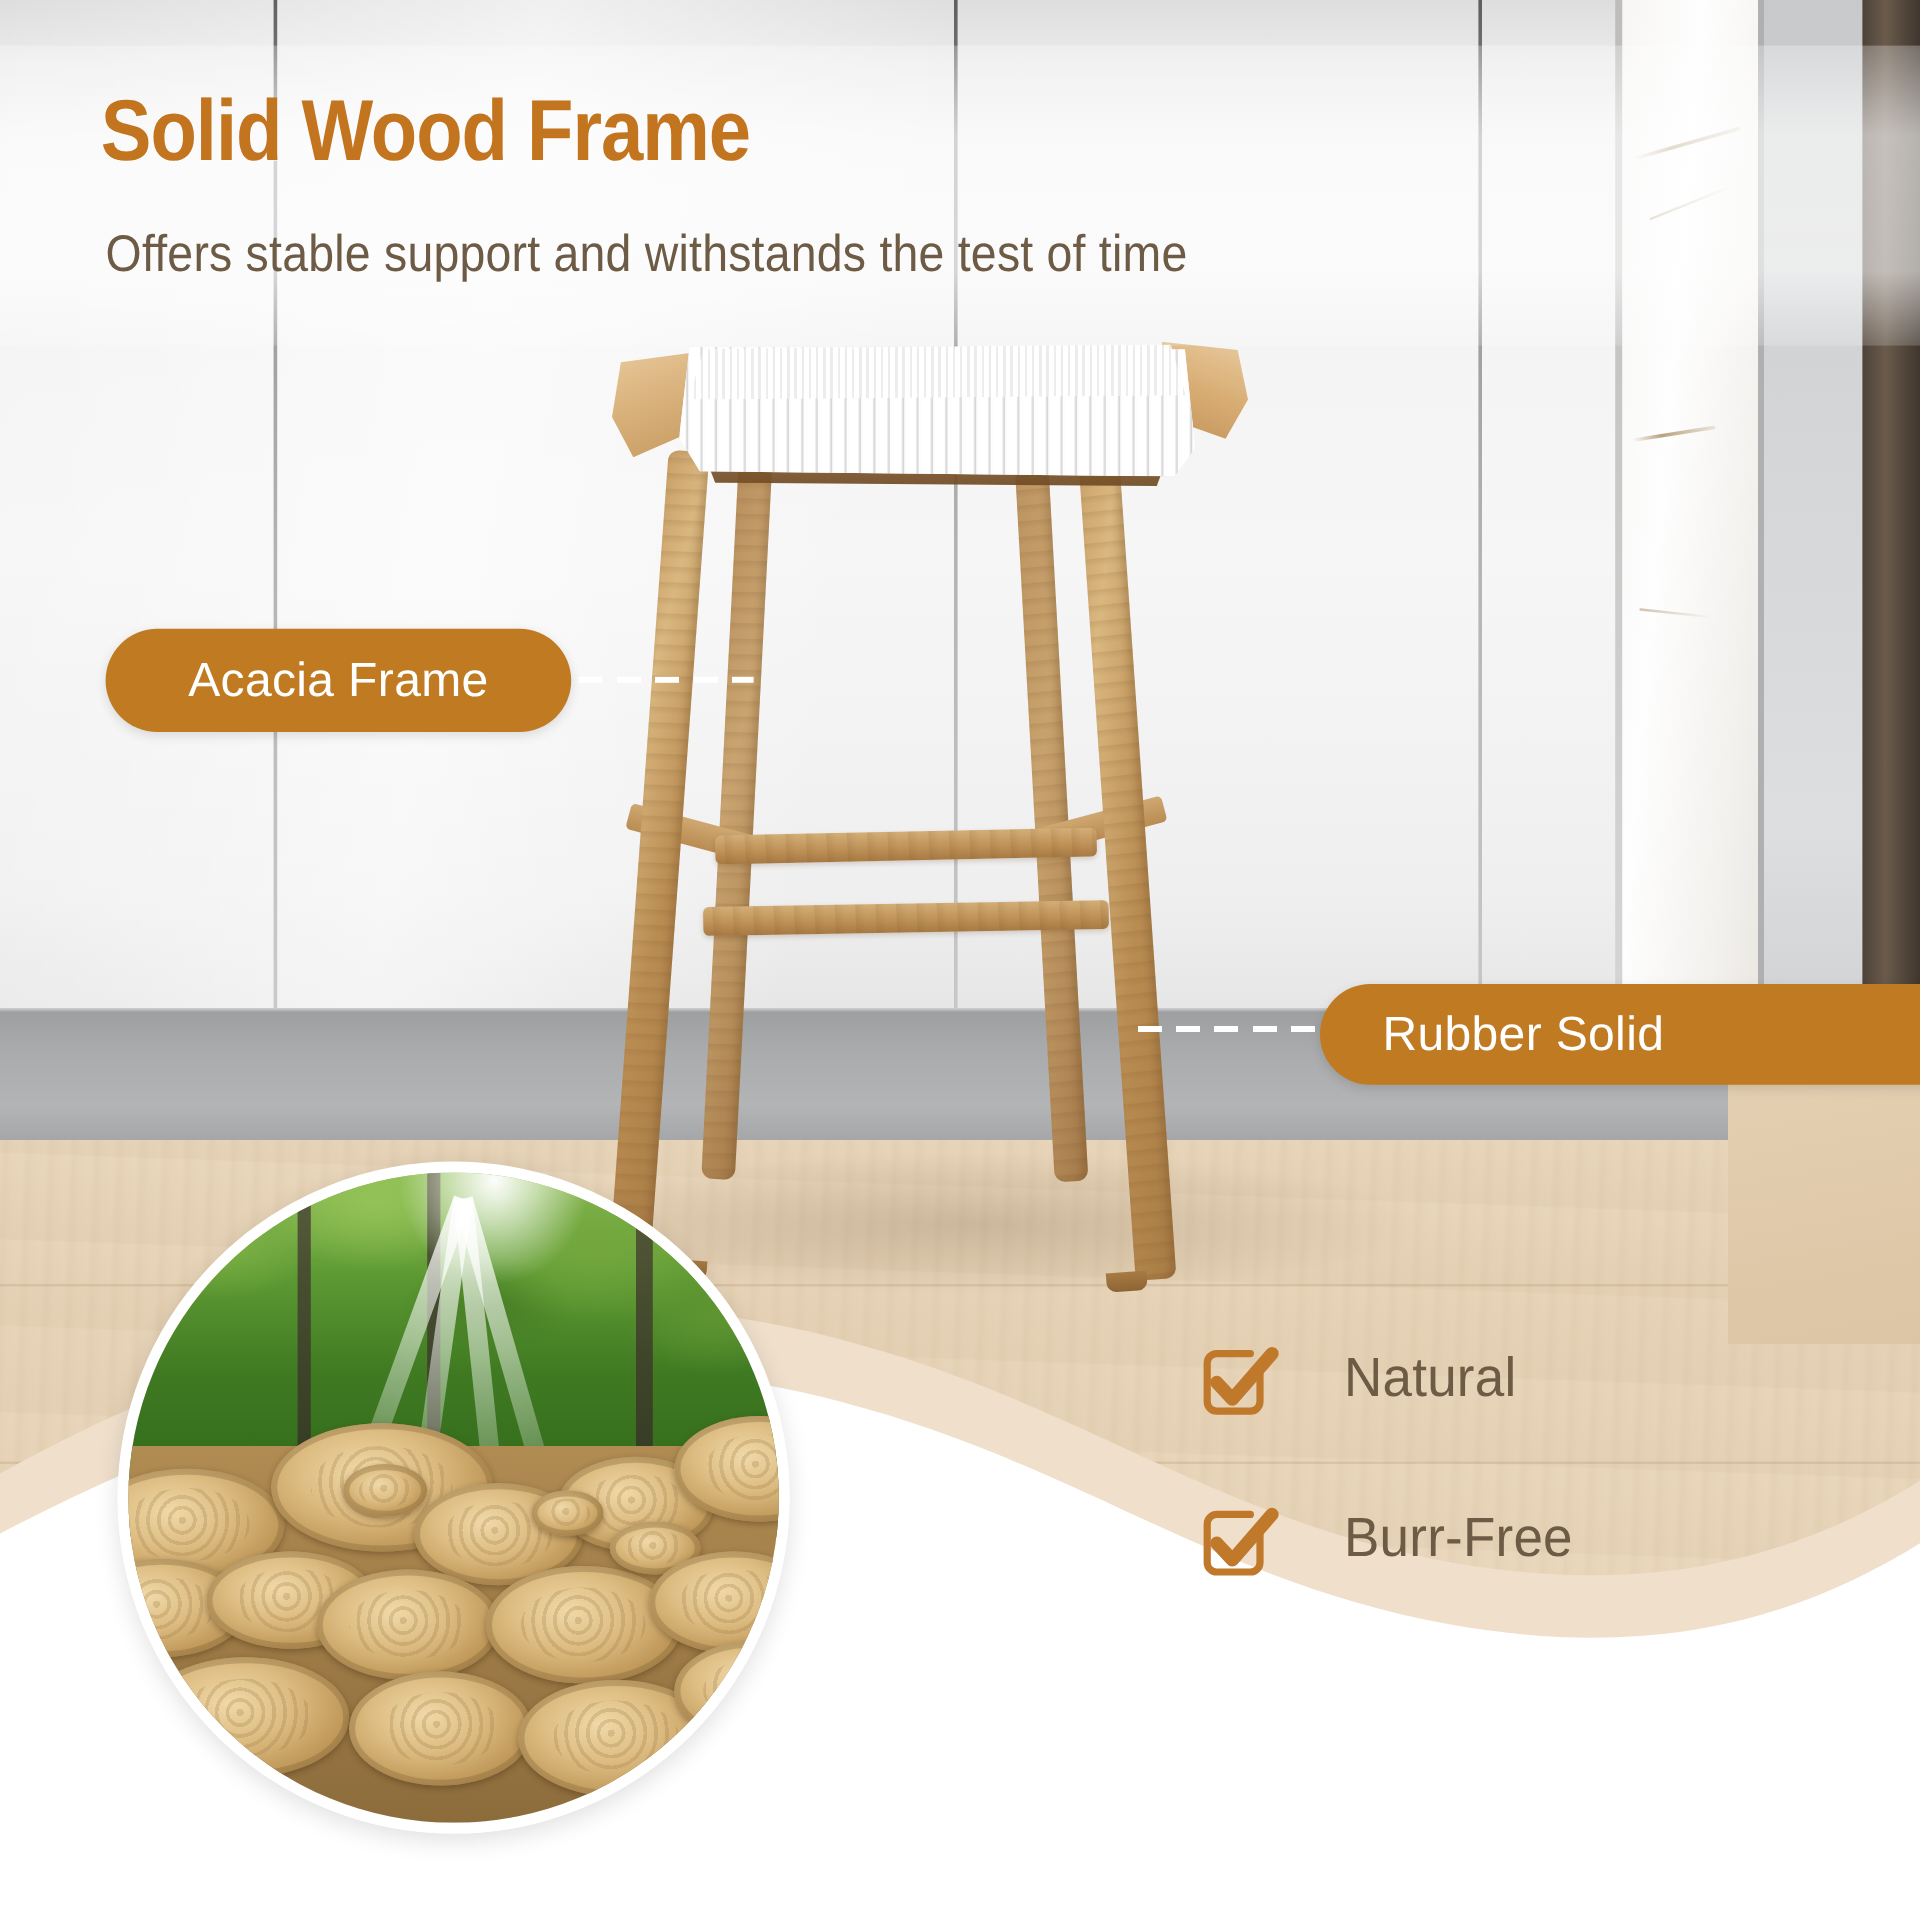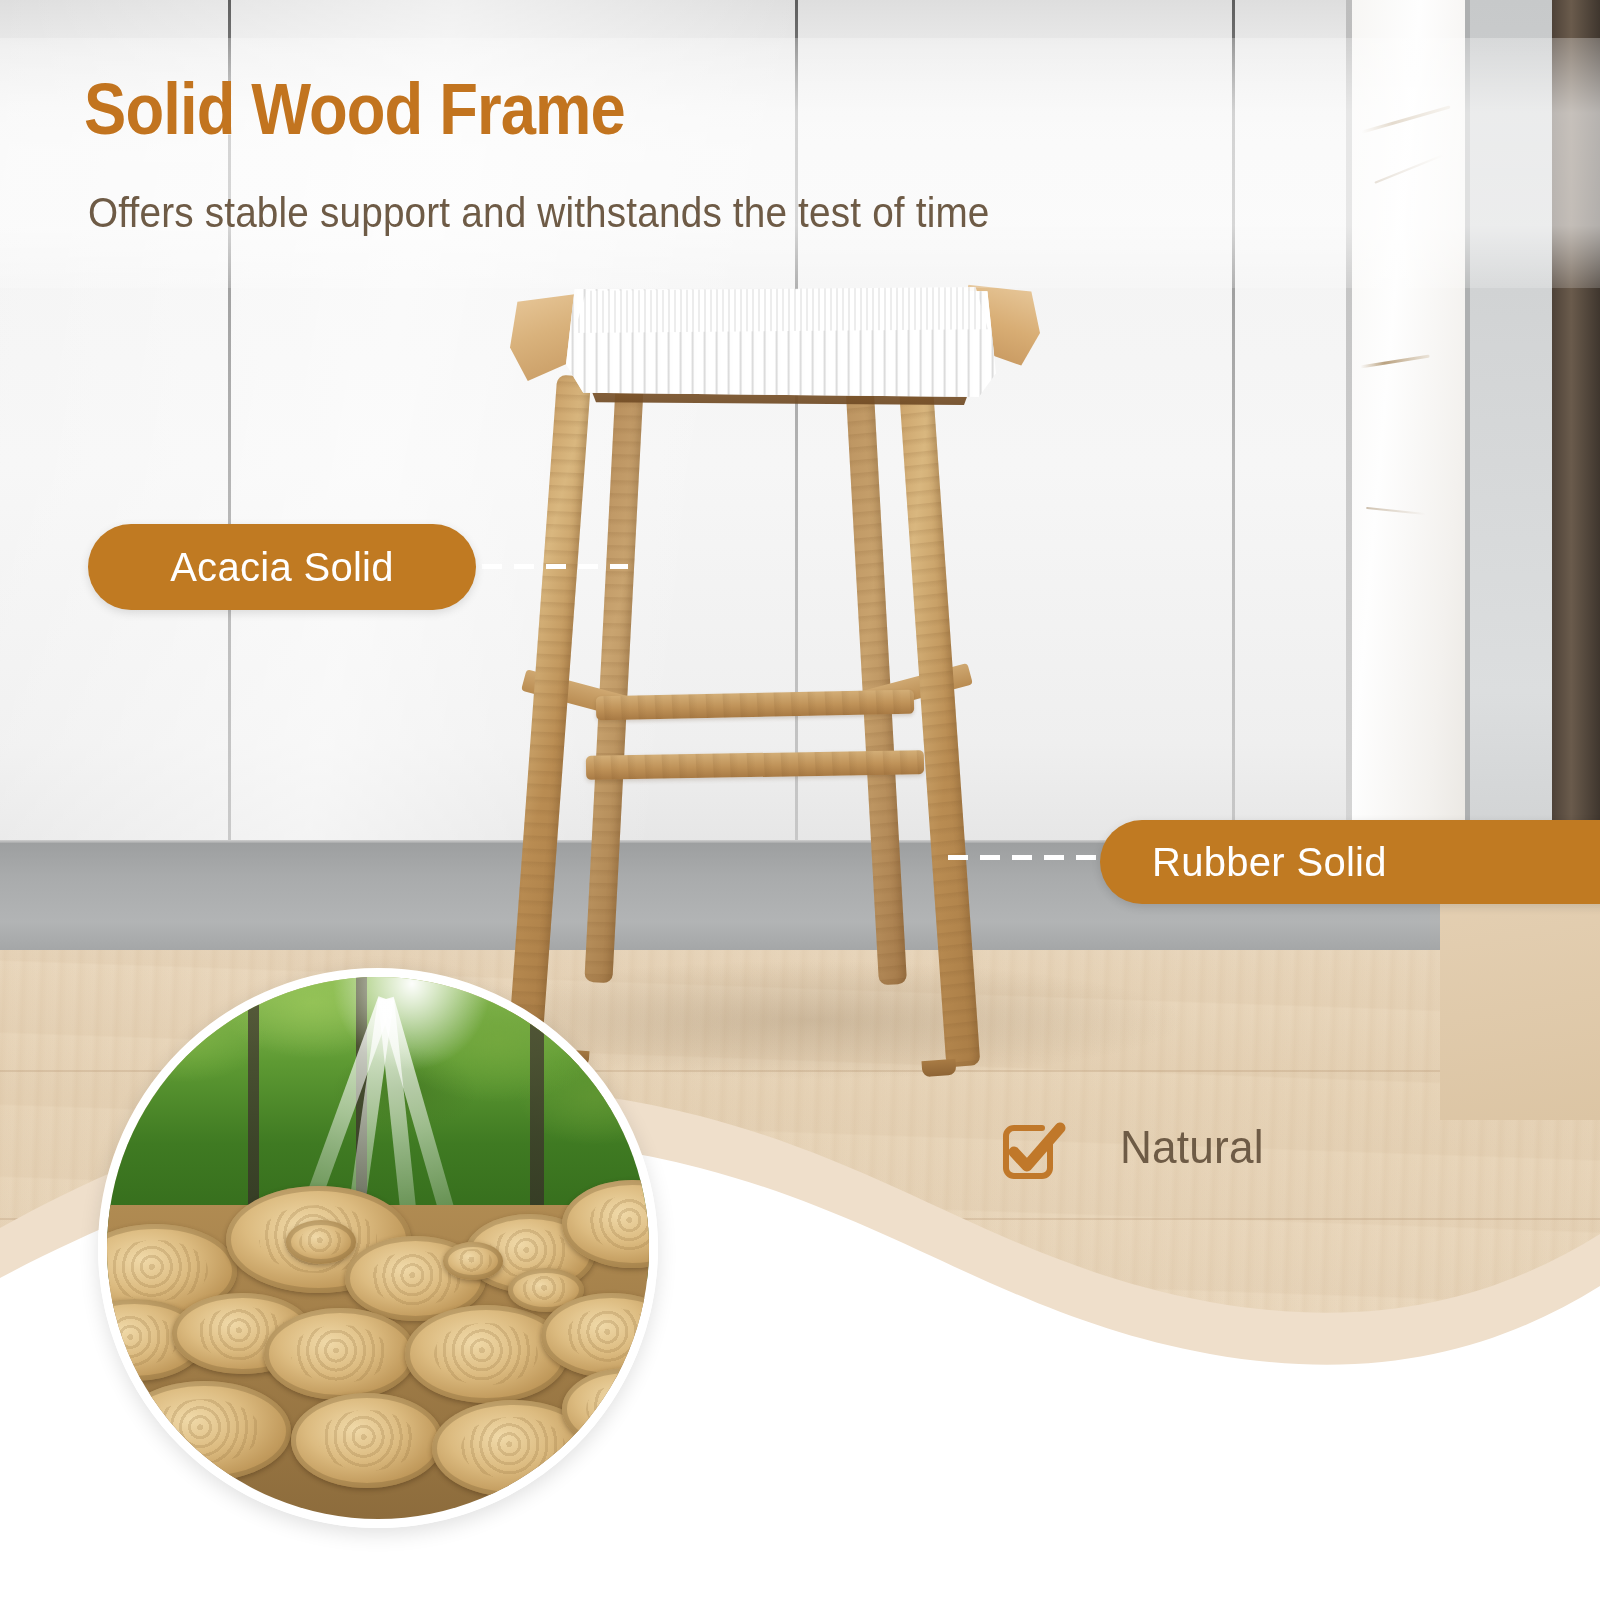--- a/index.html
+++ b/index.html
@@ -320,21 +320,21 @@
       <div class="seat-weave-top"></div>
     </div>
   </div>
 
   <div class="header-wash"></div>
   <div class="title">Solid Wood Frame</div>
   <div class="subtitle">Offers stable support and withstands the test of time</div>
 
   <div class="dash dash-acacia"></div>
   <div class="pill pill-acacia">
-    <span>Acacia Solid</span>
+    <span>Acacia Frame</span>
   </div>
 
   <div class="dash dash-rubber"></div>
   <div class="pill pill-rubber">
     <span>Rubber Solid</span>
   </div>
 
   <div class="wave">
     <svg viewBox="0 0 1600 600" preserveAspectRatio="none">
       <path d="M0,208 C240,74 470,36 700,96 C900,148 1010,246 1210,282 C1380,312 1500,276 1600,214 L1600,600 L0,600 Z" fill="#EFDFCB"></path>
@@ -380,17 +380,26 @@
     <div class="check-row">
       <span class="chk">
         <svg viewBox="0 0 64 64">
           <path d="M50 22 V48 a8 8 0 0 1 -8 8 H14 a8 8 0 0 1 -8 -8 V16 a8 8 0 0 1 8 -8 H42" fill="none" stroke="#C0782A" stroke-width="6" stroke-linecap="round"></path>
           <path d="M14 32 L27 46 L60 8" fill="none" stroke="#C0782A" stroke-width="11" stroke-linecap="round" stroke-linejoin="round"></path>
         </svg>
       </span>
       <span class="check-label">Natural</span>
     </div>
 
+    <div class="check-row">
+      <span class="chk">
+        <svg viewBox="0 0 64 64">
+          <path d="M50 22 V48 a8 8 0 0 1 -8 8 H14 a8 8 0 0 1 -8 -8 V16 a8 8 0 0 1 8 -8 H42" fill="none" stroke="#C0782A" stroke-width="6" stroke-linecap="round"></path>
+          <path d="M14 32 L27 46 L60 8" fill="none" stroke="#C0782A" stroke-width="11" stroke-linecap="round" stroke-linejoin="round"></path>
+        </svg>
+      </span>
+      <span class="check-label">Burr-Free</span>
+    </div>
 
 
   </div>
 
 </div>
 
 </body></html>

